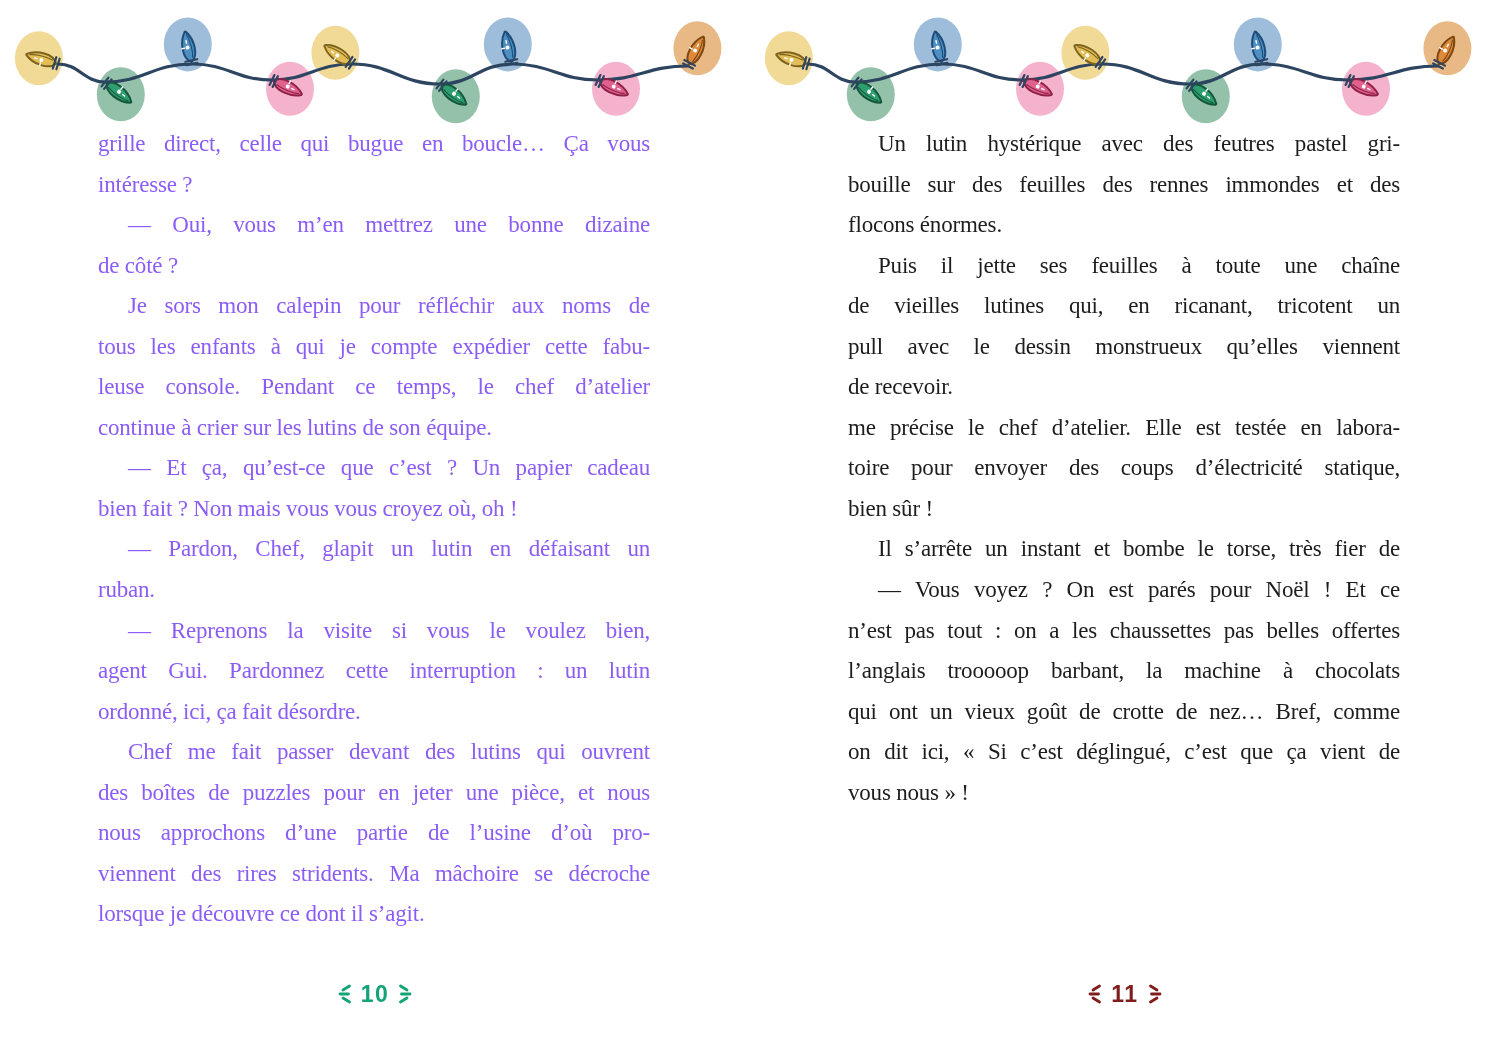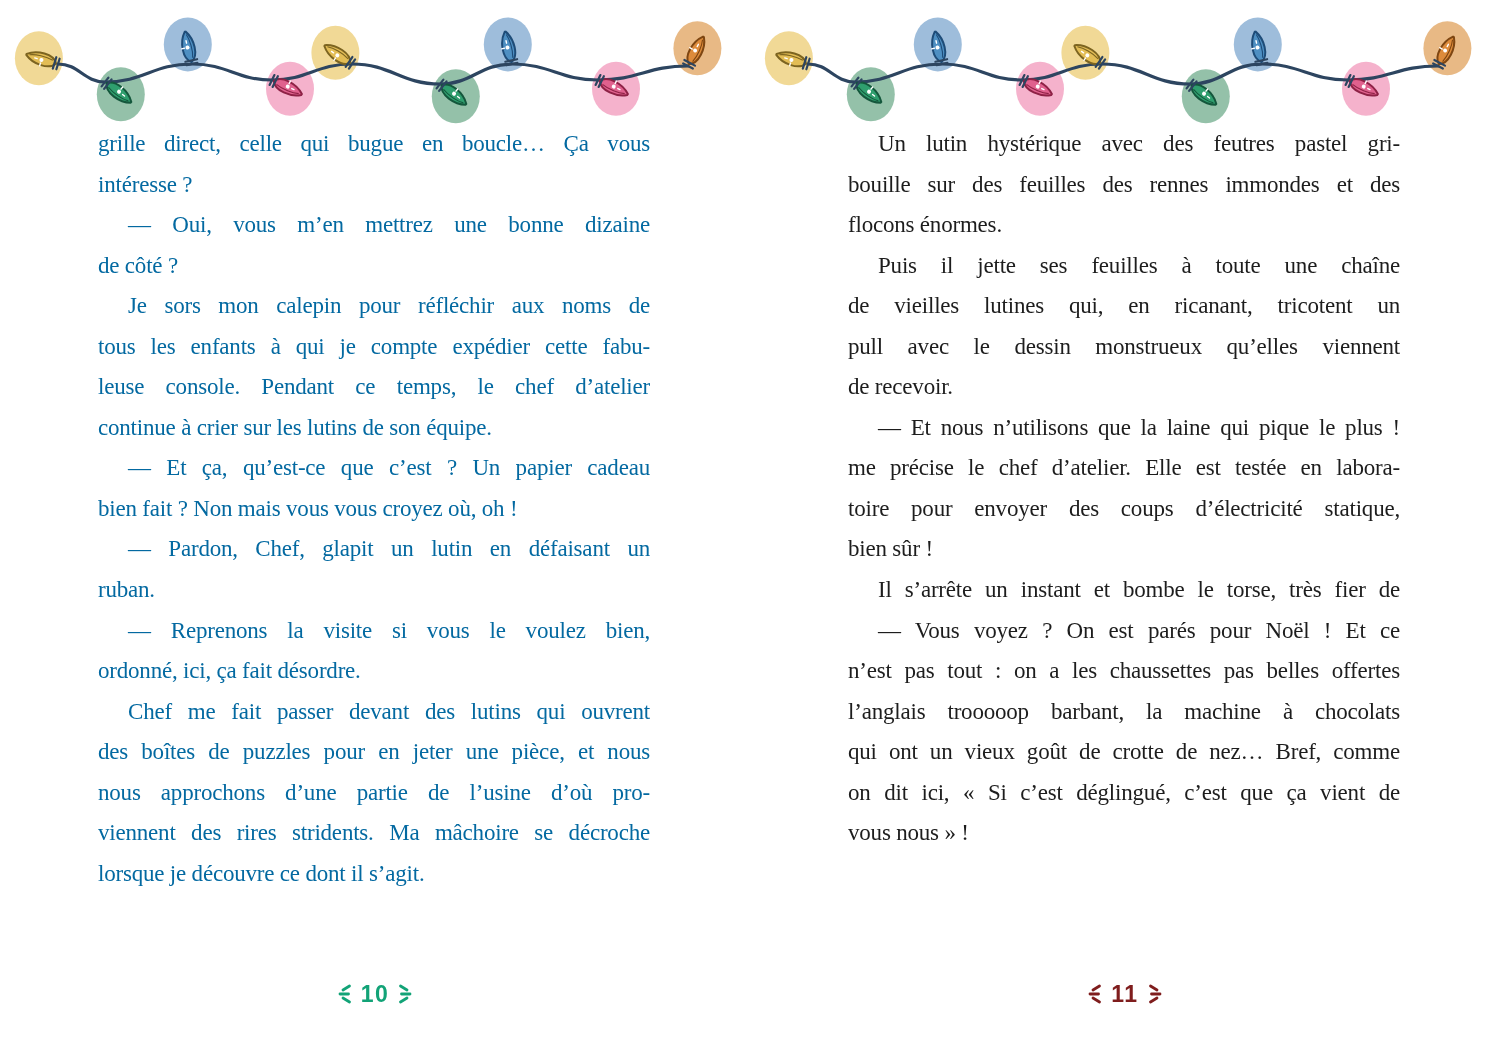--- a/index.html
+++ b/index.html
@@ -109,34 +109,35 @@
         <g transform="translate(688 66) rotate(-62)">
           <path d="M2 0 C7 -8.5 24 -7.5 33 -0.5 L33 0.5 C24 7.5 7 8.5 2 0 Z" fill="#dd8b3b" stroke="#7e4612" stroke-width="2" stroke-linejoin="round"></path>
           <path d="M6 2 C14 4 24 3 30 0.5" fill="none" stroke="#7e4612" stroke-width="1.1"></path>
           <line x1="0" y1="-5.5" x2="0" y2="5.5" stroke="#2d4560" stroke-width="2.2" stroke-linecap="round"></line>
           <line x1="3.6" y1="-6" x2="3.6" y2="6" stroke="#2d4560" stroke-width="2.2" stroke-linecap="round"></line>
           <circle cx="17" cy="-1" r="2" fill="#ffffff"></circle>
           <line x1="17" y1="-7" x2="17" y2="-4.2" stroke="#ffffff" stroke-width="1.4" stroke-linecap="round"></line>
           <line x1="21.5" y1="-1" x2="24" y2="-1" stroke="#ffffff" stroke-width="1.4" stroke-linecap="round"></line>
         </g>
       </svg>
-    <div class="textcol" style="color: #0369a1;">
+    <div class="textcol" style="color: #8b5cf6;">
       <div class="ln j">grille direct, celle qui bugue en boucle… Ça vous</div>
       <div class="ln">intéresse ?</div>
       <div class="ln j ind">— Oui, vous m’en mettrez une bonne dizaine</div>
       <div class="ln">de côté ?</div>
       <div class="ln j ind">Je sors mon calepin pour réfléchir aux noms de</div>
       <div class="ln j">tous les enfants à qui je compte expédier cette fabu-</div>
       <div class="ln j">leuse console. Pendant ce temps, le chef d’atelier</div>
       <div class="ln">continue à crier sur les lutins de son équipe.</div>
       <div class="ln j ind">— Et ça, qu’est-ce que c’est ? Un papier cadeau</div>
       <div class="ln">bien fait ? Non mais vous vous croyez où, oh !</div>
       <div class="ln j ind">— Pardon, Chef, glapit un lutin en défaisant un</div>
       <div class="ln">ruban.</div>
       <div class="ln j ind">— Reprenons la visite si vous le voulez bien,</div>
+      <div class="ln j">agent Gui. Pardonnez cette interruption : un lutin</div>
       <div class="ln">ordonné, ici, ça fait désordre.</div>
       <div class="ln j ind">Chef me fait passer devant des lutins qui ouvrent</div>
       <div class="ln j">des boîtes de puzzles pour en jeter une pièce, et nous</div>
       <div class="ln j">nous approchons d’une partie de l’usine d’où pro-</div>
       <div class="ln j">viennent des rires stridents. Ma mâchoire se décroche</div>
       <div class="ln">lorsque je découvre ce dont il s’agit.</div>
     </div>
     <div class="footer" style="color: rgb(18, 163, 119);">
       <span class="burst">
         <svg width="15" height="26" viewBox="0 0 15 26" fill="none" stroke="currentColor" stroke-width="2.8" stroke-linecap="round">
@@ -251,21 +252,20 @@
         </g>
       </svg>
     <div class="textcol" style="color: rgb(29, 29, 29);">
       <div class="ln j ind">Un lutin hystérique avec des feutres pastel gri-</div>
       <div class="ln j">bouille sur des feuilles des rennes immondes et des</div>
       <div class="ln">flocons énormes.</div>
       <div class="ln j ind">Puis il jette ses feuilles à toute une chaîne</div>
       <div class="ln j">de vieilles lutines qui, en ricanant, tricotent un</div>
       <div class="ln j">pull avec le dessin monstrueux qu’elles viennent</div>
       <div class="ln">de recevoir.</div>
-      <div class="ln j ind">— Et nous n’utilisons que la laine qui pique le plus !</div>
       <div class="ln j">me précise le chef d’atelier. Elle est testée en labora-</div>
       <div class="ln j">toire pour envoyer des coups d’électricité statique,</div>
       <div class="ln">bien sûr !</div>
       <div class="ln j ind">Il s’arrête un instant et bombe le torse, très fier de</div>
       <div class="ln j ind">— Vous voyez ? On est parés pour Noël ! Et ce</div>
       <div class="ln j">n’est pas tout : on a les chaussettes pas belles offertes</div>
       <div class="ln j">l’anglais trooooop barbant, la machine à chocolats</div>
       <div class="ln j">qui ont un vieux goût de crotte de nez… Bref, comme</div>
       <div class="ln j">on dit ici, « Si c’est déglingué, c’est que ça vient de</div>
       <div class="ln">vous nous » !</div>

